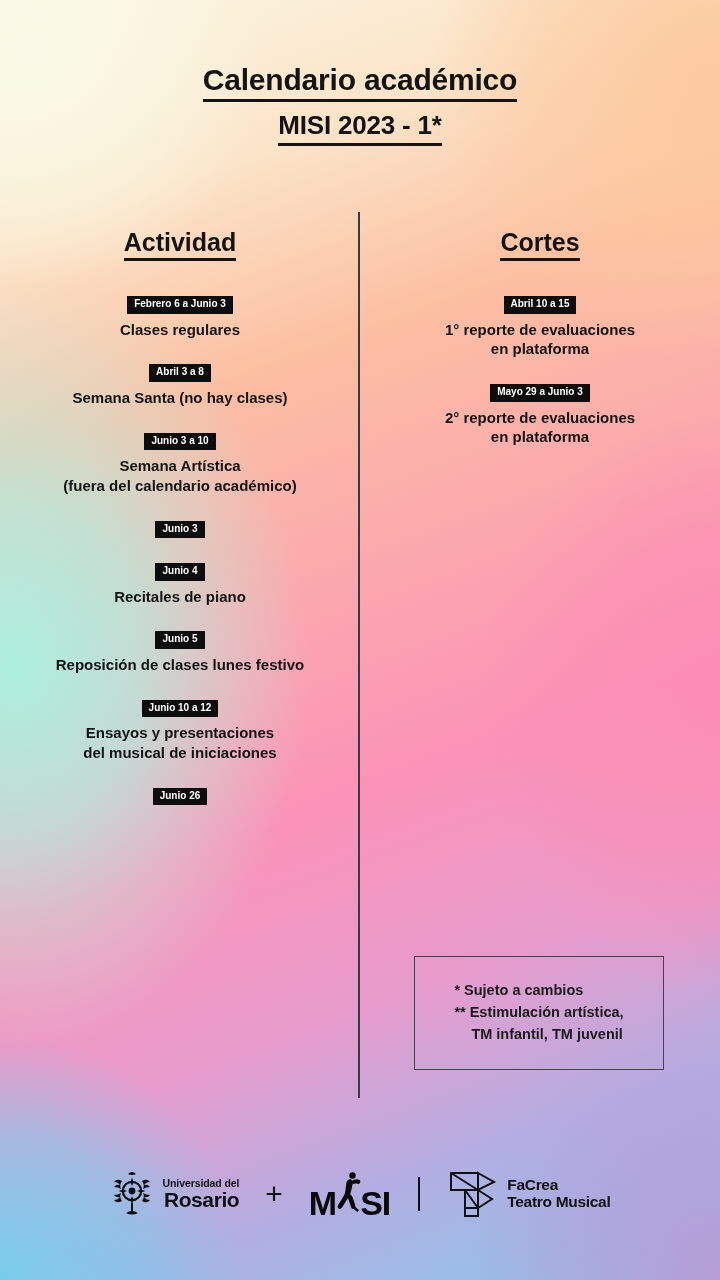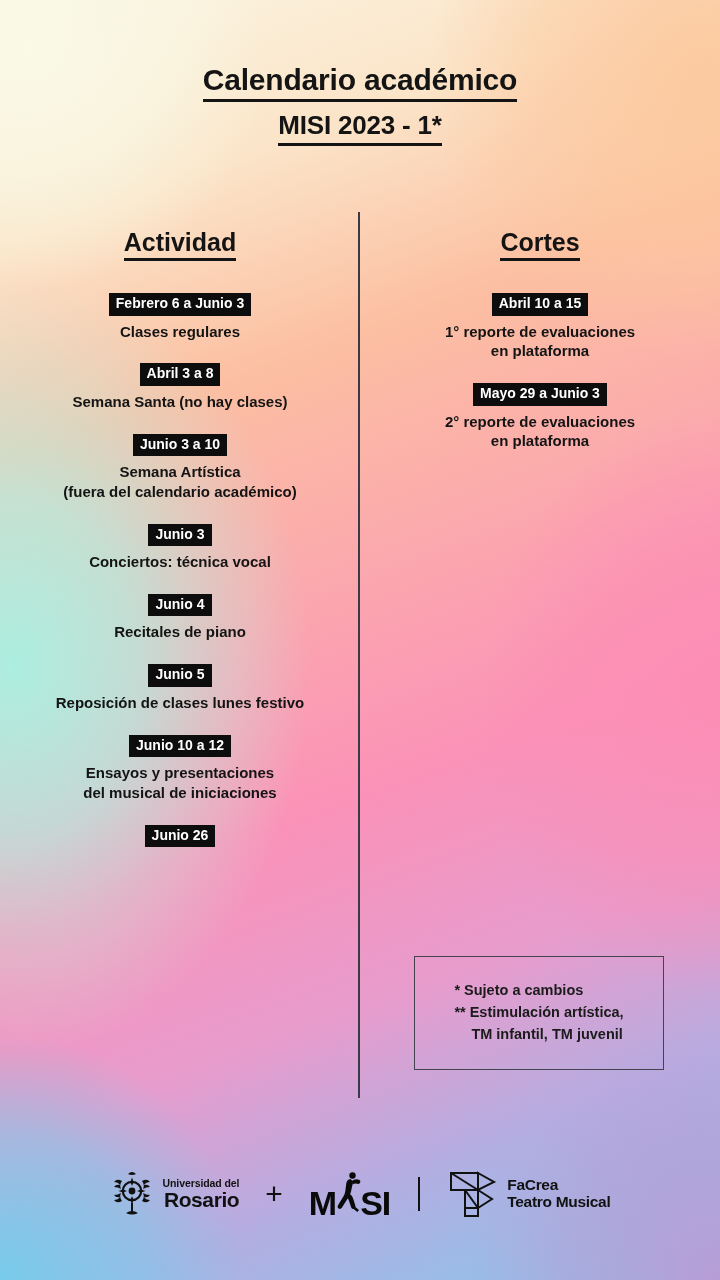--- a/index.html
+++ b/index.html
@@ -71,21 +71,21 @@
   .col-head span {
     display:inline-block;
     font-size:25px; font-weight:bold; color:#141414;
     border-bottom:3px solid #141414; padding-bottom:1px;
   }
 
   .entry { text-align:center; margin-bottom:22px; }
   .badge {
     display:inline-block;
     background:#0d0d0d; color:#ffffff;
-    font-size:14px; font-weight:bold;
+    font-size:10px; font-weight:bold;
     padding:2px 7px 3px 7px;
     line-height:1.25;
     white-space:nowrap;
   }
   .desc {
     margin-top:6px;
     font-size:15px; font-weight:bold; color:#141414;
     line-height:1.32;
   }
   .desc div { white-space:nowrap; }
@@ -160,23 +160,20 @@
           </div>
           <div class="entry">
             <div><span class="badge">Junio 3 a 10</span></div>
             <div class="desc">
               <div>Semana Artística</div>
               <div>(fuera del calendario académico)</div>
             </div>
           </div>
           <div class="entry">
             <div><span class="badge">Junio 3</span></div>
-            <div class="desc">
-              <div>Conciertos: técnica vocal</div>
-            </div>
           </div>
           <div class="entry">
             <div><span class="badge">Junio 4</span></div>
             <div class="desc">
               <div>Recitales de piano</div>
             </div>
           </div>
           <div class="entry">
             <div><span class="badge">Junio 5</span></div>
             <div class="desc">

